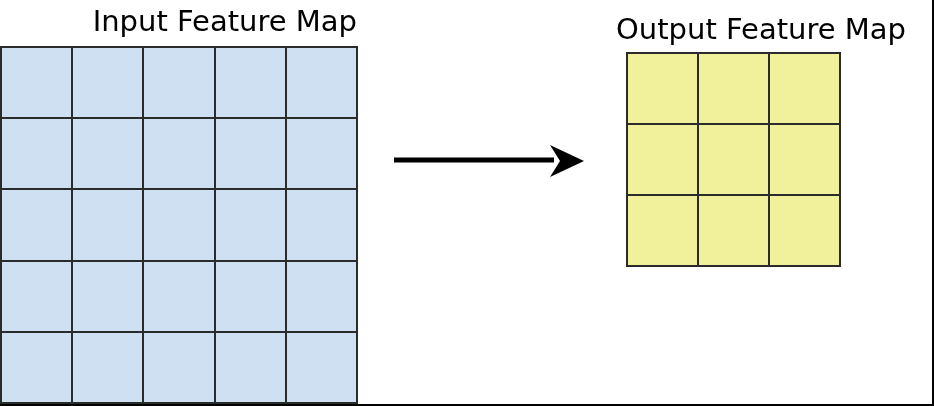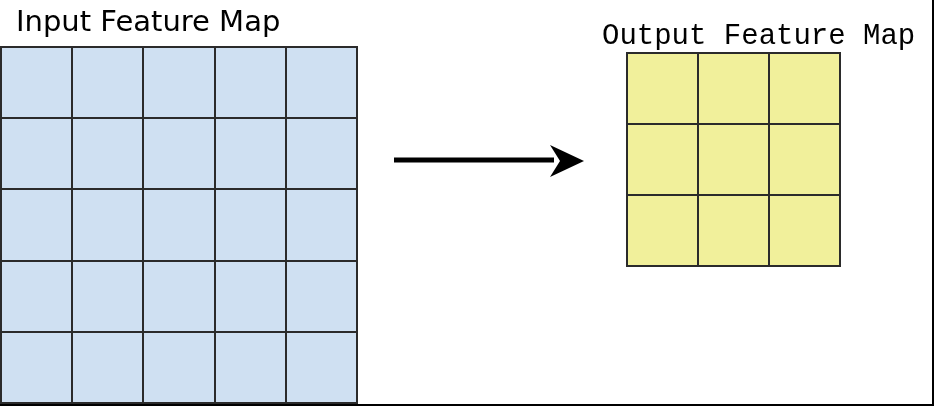--- a/index.html
+++ b/index.html
@@ -35,33 +35,31 @@
     height: 2px;
     background: #000000;
   }
 
   .panel-title {
     position: absolute;
     font-size: 29px;
     line-height: 34px;
     color: #000000;
     white-space: nowrap;
-    text-align: left;
-    margin-left: 16px;
+    text-align: right;
   }
   #input-title {
     left: 0px;
     top: 4px;
     width: 357px;
   }
   #output-title {
     left: 586px;
-    top: 20px;
+    top: 12px;
     width: 320px;
-    font-family: Liberation Mono, monospace;
   }
 
   .grid {
     position: absolute;
     display: grid;
     box-sizing: border-box;
     border: 2px solid #2b2b2b;
     background: #2b2b2b;
     gap: 2px;
   }

